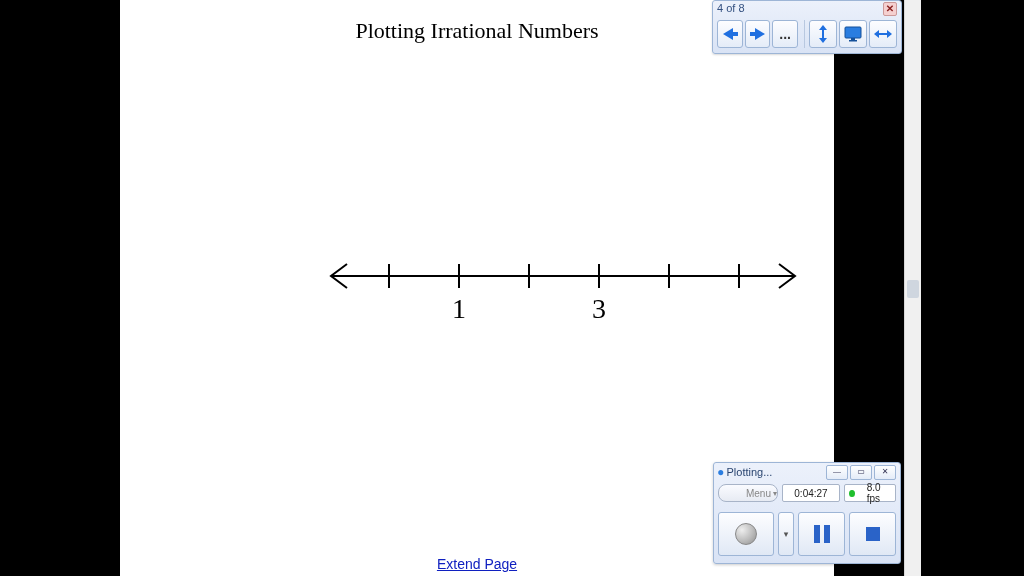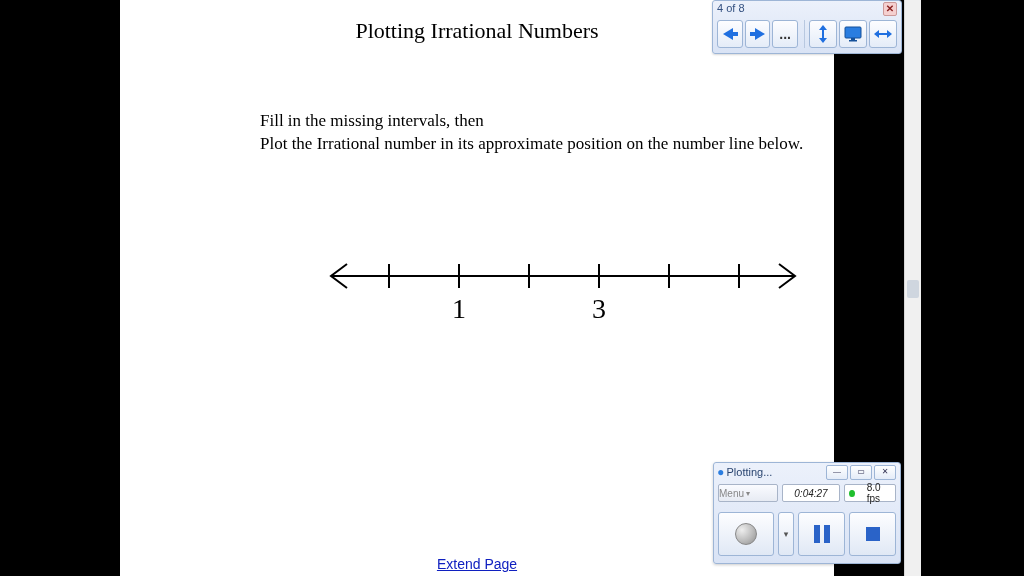--- a/index.html
+++ b/index.html
@@ -154,29 +154,29 @@
   .rec-panel .titlebar .btns {display:flex;gap:2px;}
   .winbtn {
     width:20px;height:13px;border:1px solid #9db5d6;border-radius:2px;
     background:linear-gradient(#fff,#e4ecf8);
     font-size:8px;line-height:11px;text-align:center;color:#335;
   }
   .rec-panel .statrow {
     height:20px;display:flex;align-items:center;gap:4px;padding:2px 4px;
   }
   .rec-panel .menubox {
-    flex:0 0 58px;height:16px;border:1px solid #a8b4c8;border-radius:2px;
+    flex:0 0 58px;height:16px;border:1px solid #a8b4c8;border-radius:8px;
     background:linear-gradient(#fafbff,#e7ebf3);font-size:10px;color:#888;
-    display:flex;align-items:center;justify-content:flex-start;
+    display:flex;align-items:center;justify-content:flex-end;
   }
   .rec-panel .timebox, .rec-panel .fpsbox {
     height:16px;border:1px solid #a8b4c8;border-radius:2px;background:#fff;
     font-size:10px;display:flex;align-items:center;padding:0 4px;color:#222;
   }
-  .rec-panel .timebox{flex:0 0 48px;justify-content:center;font-style:italic;}
+  .rec-panel .timebox{flex:0 0 48px;justify-content:center;}
   .rec-panel .fpsbox{flex:1;gap:12px;}
   .led{width:7px;height:7px;border-radius:50%;background:#1fbf2e;display:inline-block;}
   .rec-panel .ctrlrow {
     height:50px;display:flex;align-items:center;gap:4px;padding:4px;
   }
   .bigbtn {
     border:1px solid #9db5d6;border-radius:3px;
     background:linear-gradient(#fdfdff,#e0e8f5);
     display:flex;align-items:center;justify-content:center;
     height:42px;
@@ -190,24 +190,20 @@
   .pause-bars span{width:6px;height:18px;background:#2a63c8;}
   .stop-sq{width:14px;height:14px;background:#2a63c8;}
 </style>
 </head>
 <body>
 
 <div class="stage">
 
   <div class="title">Plotting Irrational Numbers</div>
 
-  <div class="instructions">
-    <span>Fill in the missing intervals, then</span><br>
-    <span>Plot the Irrational number in its approximate position on the number line below.</span>
-  </div>
 
   <div class="value">3.645...</div>
   <div class="move-cursor">✥</div>
 
   <svg class="numberline" viewBox="0 0 480 100">
     <line x1="8" y1="40" x2="472" y2="40" stroke="#000" stroke-width="2"></line>
     <polyline points="24,28 8,40 24,52" fill="none" stroke="#000" stroke-width="2"></polyline>
     <polyline points="456,28 472,40 456,52" fill="none" stroke="#000" stroke-width="2"></polyline>
     <line x1="66" y1="28" x2="66" y2="52" stroke="#000" stroke-width="2"></line>
     <line x1="136" y1="28" x2="136" y2="52" stroke="#000" stroke-width="2"></line>

